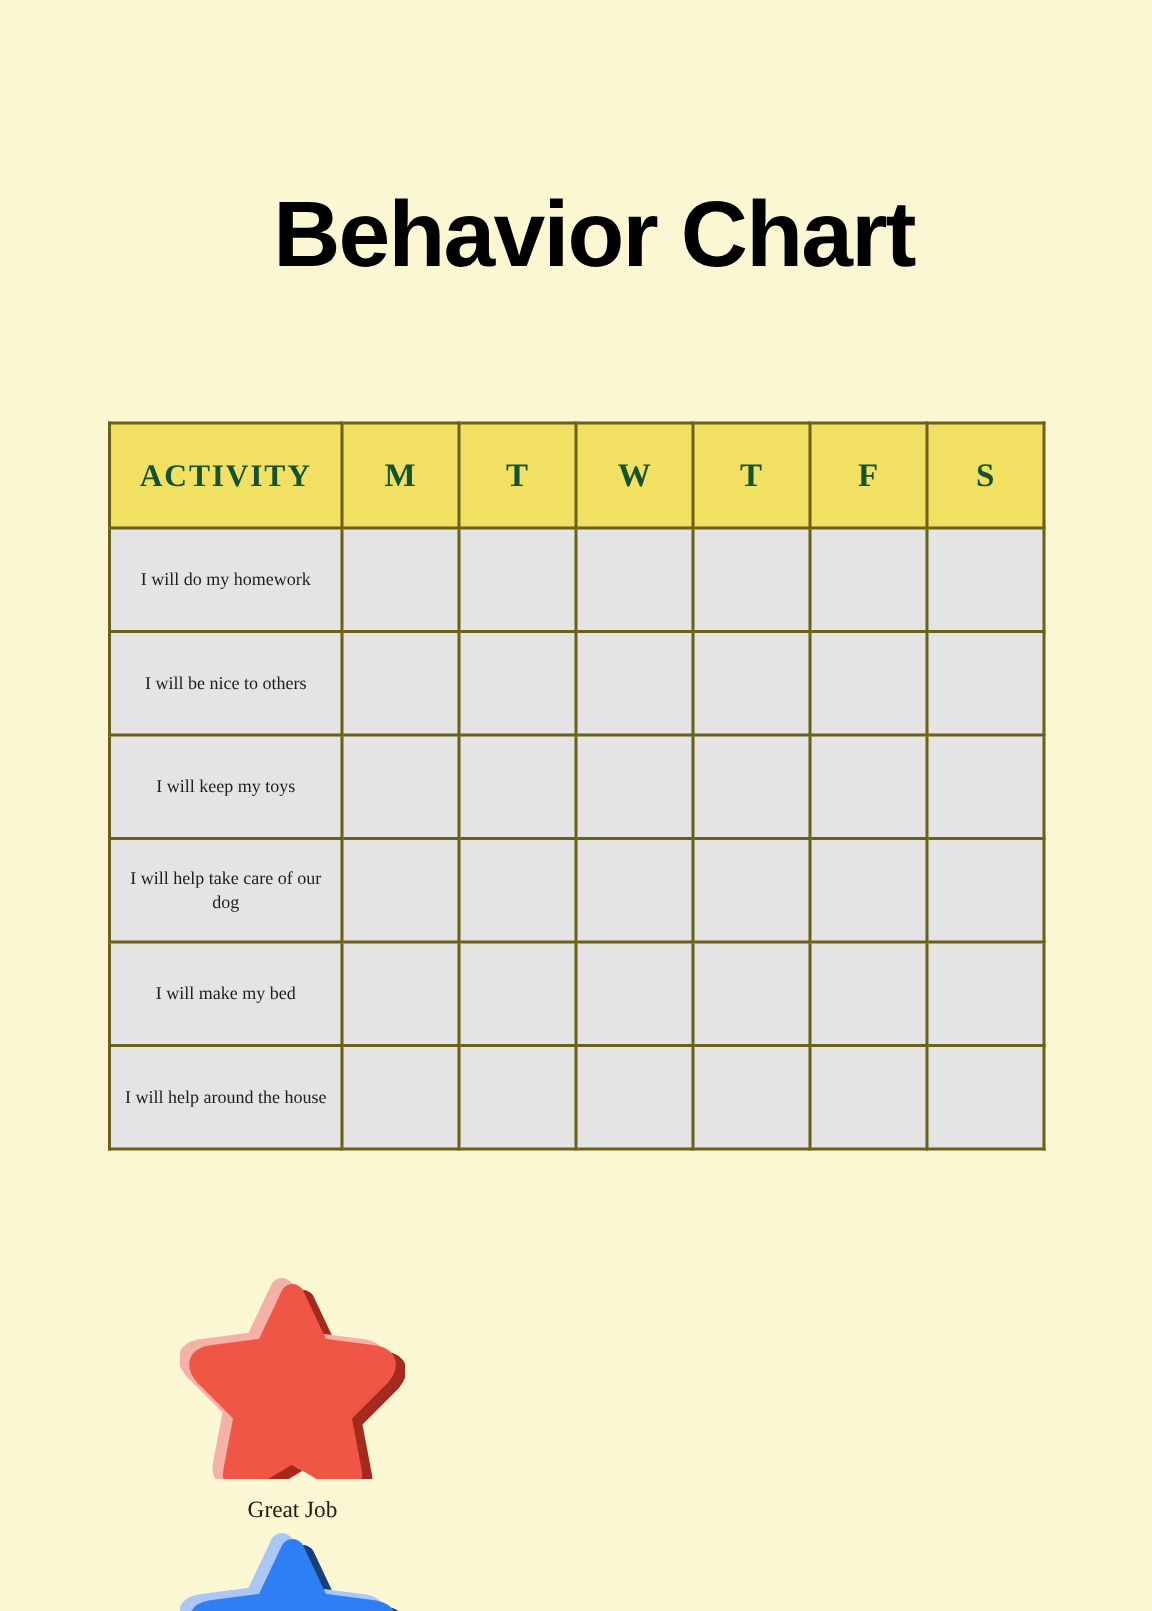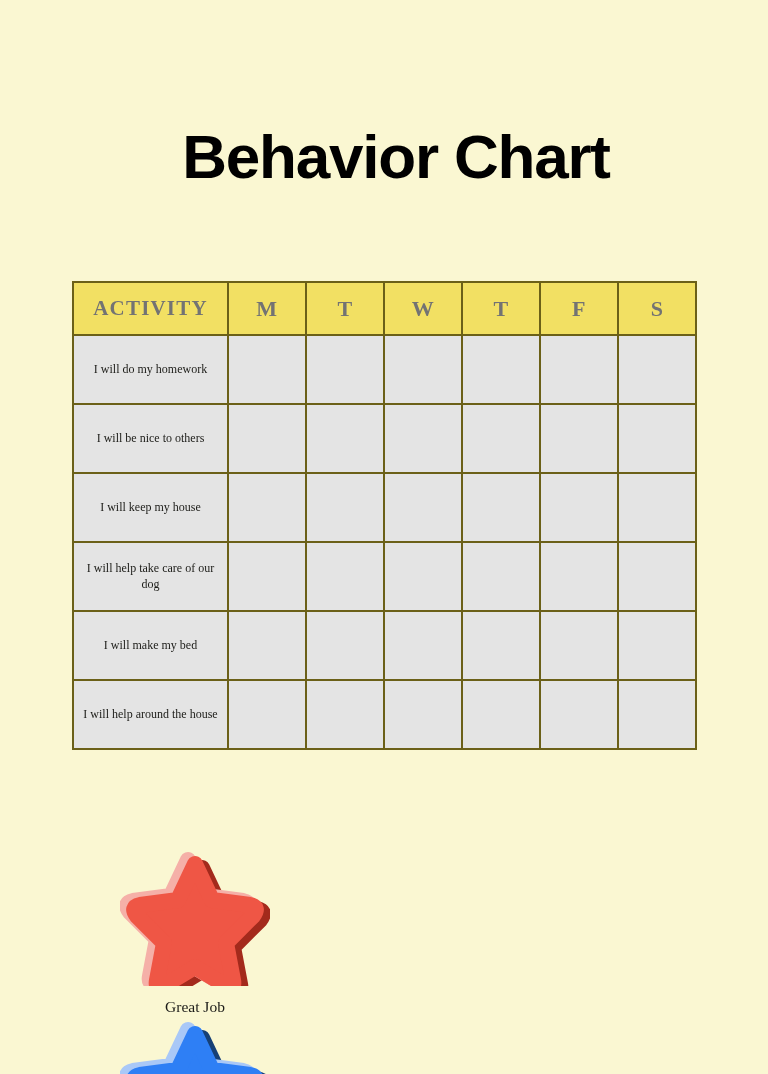--- a/index.html
+++ b/index.html
@@ -43,23 +43,23 @@
     width: 625px;
     border-collapse: collapse;
     table-layout: fixed;
   }
   .chart-table td, .chart-table th {
     border: 2px solid #6b6018;
     padding: 0;
     box-sizing: border-box;
   }
   .chart-table thead th {
-    height: 53px;
+    height: 70px;
     background: #f2e063;
-    color: #737373;
+    color: #14532d;
     font-family: "Liberation Serif", serif;
     font-weight: bold;
     font-size: 22px;
     letter-spacing: 0.5px;
     text-align: center;
     vertical-align: middle;
   }
   .chart-table thead th.activity-head {
     font-size: 21px;
     letter-spacing: 1.2px;
@@ -162,21 +162,21 @@
       <tr>
         <td class="activity-cell">I will be nice to others</td>
         <td class="mark-cell"></td>
         <td class="mark-cell"></td>
         <td class="mark-cell"></td>
         <td class="mark-cell"></td>
         <td class="mark-cell"></td>
         <td class="mark-cell"></td>
       </tr>
       <tr>
-        <td class="activity-cell">I will keep my house</td>
+        <td class="activity-cell">I will keep my toys</td>
         <td class="mark-cell"></td>
         <td class="mark-cell"></td>
         <td class="mark-cell"></td>
         <td class="mark-cell"></td>
         <td class="mark-cell"></td>
         <td class="mark-cell"></td>
       </tr>
       <tr>
         <td class="activity-cell">I will help take care of our dog</td>
         <td class="mark-cell"></td>

